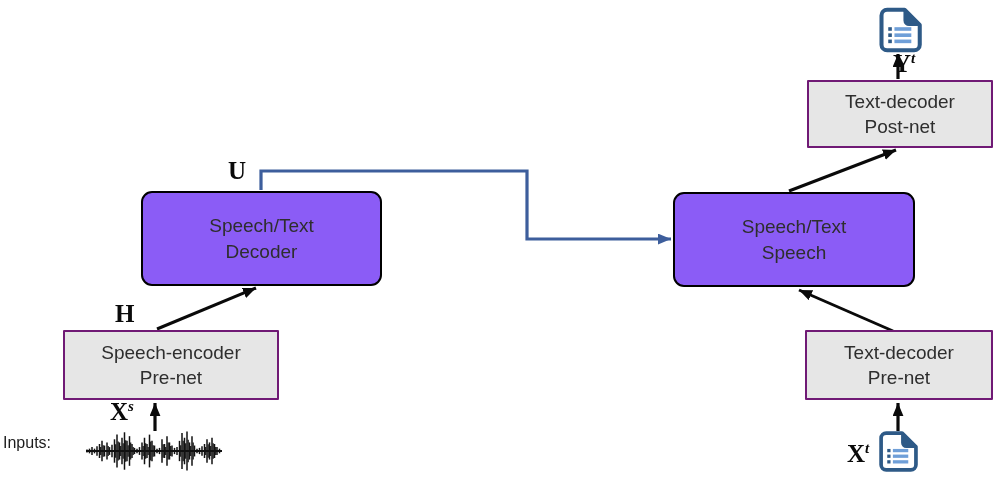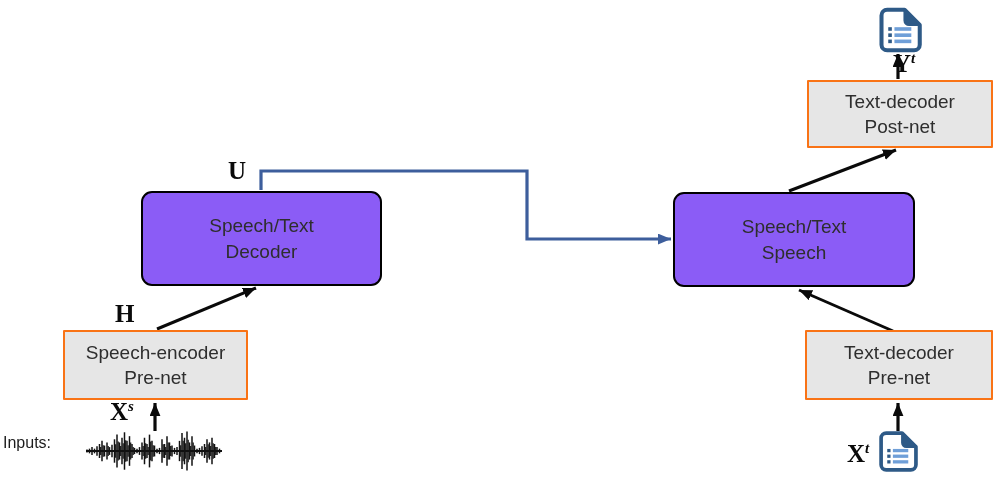--- a/index.html
+++ b/index.html
@@ -1,21 +1,21 @@
 <!DOCTYPE html>
 <html><head>
 <meta charset="utf-8">
 <style>
   html,body{margin:0;padding:0;background:#fff;}
   .canvas{position:relative;width:1000px;height:489px;background:#ffffff;overflow:hidden;
           font-family:"Liberation Sans",sans-serif;}
   .node{position:absolute;display:flex;align-items:center;justify-content:center;
         text-align:center;color:#2e2e2e;font-size:19px;line-height:1.32;box-sizing:border-box;}
   .node-blue{background:#8b5cf6;border:2.5px solid #000;border-radius:11px;}
-  .node-gray{background:#e6e6e6;border:2px solid #f97316;border-radius:1px;}
+  .node-gray{background:#e6e6e6;border:2px solid #701a75;border-radius:1px;}
   .mathlabel{position:absolute;font-family:"Liberation Serif",serif;font-weight:bold;
              color:#0a0a0a;font-size:25px;}
   .mathlabel sup{font-weight:bold;font-style:italic;font-size:15px;line-height:0;}
   .inputs-label{position:absolute;left:3px;top:434px;font-size:16px;color:#1c1c1c;}
   svg{display:block;}
   .overlay{position:absolute;left:0;top:0;pointer-events:none;}
   .docicon{position:absolute;}
 </style>
 </head>
 <body>
@@ -50,21 +50,21 @@
   <div class="node node-blue" style="left:141px;top:191px;width:241px;height:95px;">
     <div><span>Speech/Text</span><br>
       <span>Decoder</span></div>
   </div>
 
   <div class="node node-blue" style="left:673px;top:192px;width:242px;height:95px;">
     <div><span>Speech/Text</span><br>
       <span>Speech</span></div>
   </div>
 
-  <div class="node node-gray" style="left:63px;top:330px;width:185px;height:70px;align-items:center;">
+  <div class="node node-gray" style="left:63px;top:330px;width:216px;height:70px;align-items:center;">
     <div><span>Speech-encoder</span><br>
       <span>Pre-net</span></div>
   </div>
 
   <div class="node node-gray" style="left:805px;top:330px;width:188px;height:70px;">
     <div><span>Text-decoder</span><br>
       <span>Pre-net</span></div>
   </div>
 
   <div class="node node-gray" style="left:807px;top:80px;width:186px;height:68px;">

